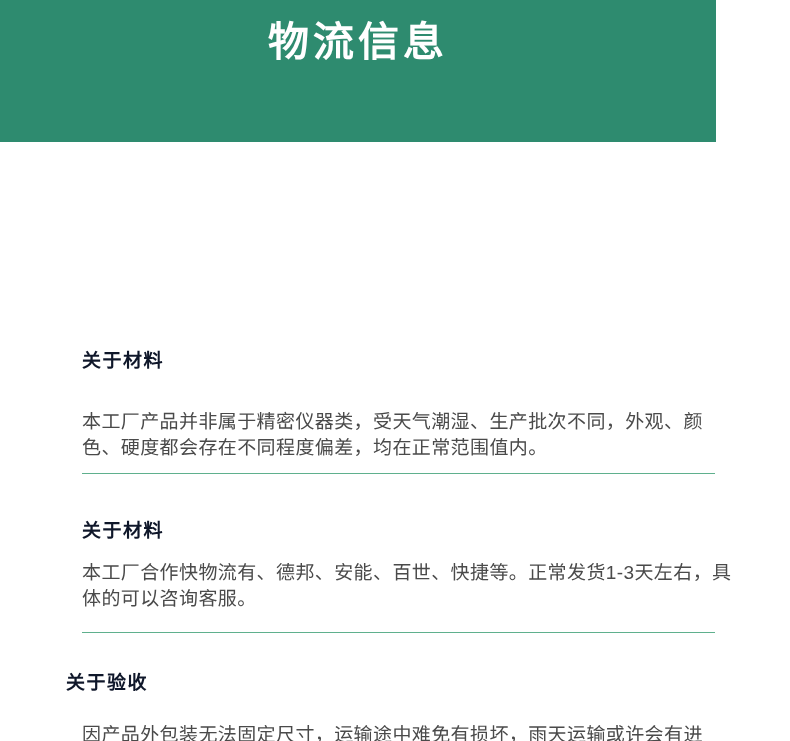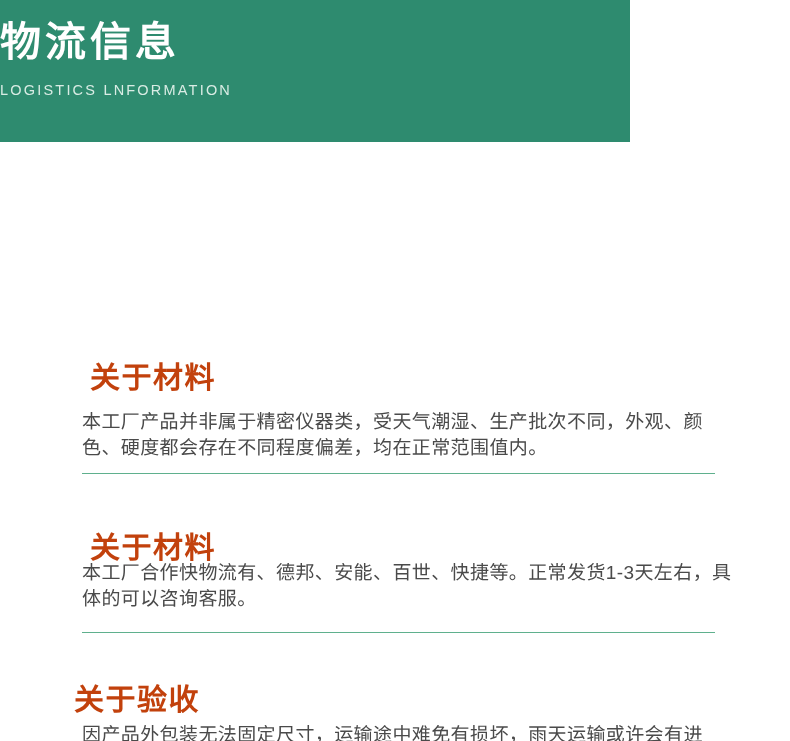--- a/index.html
+++ b/index.html
@@ -16,25 +16,26 @@
   }
   .page {
     position: relative;
     width: 790px;
     height: 741px;
     background: #ffffff;
   }
   
   .banner {
     position: relative;
-    width: 630px;
+    width: 716px;
     height: 142px;
     background: #2e8b6f;
     display: flex;
     flex-direction: column;
+    align-items: center;
     justify-content: flex-start;
     box-sizing: border-box;
     padding-top: 14px;
   }
   .banner-title {
     color: #ffffff;
     font-size: 41px;
     letter-spacing: 4px;
     font-weight: 700;
     line-height: 56px;
@@ -51,25 +52,25 @@
   }
   
   .content {
     position: relative;
     padding: 0;
   }
   .section {
     position: relative;
   }
   .section-title {
-    color: #c2410c;
-    font-size: 30px;
+    color: #0f172a;
+    font-size: 19px;
     font-weight: 700;
     letter-spacing: 1.5px;
-    margin: 8px;
+    margin: 0;
     font-family: "DejaVu Sans", "Liberation Sans", sans-serif;
   }
   .section-body {
     color: #4a4a4a;
     font-size: 19px;
     line-height: 26px;
     letter-spacing: 0.4px;
     margin: 0;
     font-family: "Liberation Sans", "DejaVu Sans", sans-serif;
   }
@@ -92,21 +93,20 @@
   #sec-receipt-title  { position: absolute; left: 66px; top: 525px; }
   #sec-receipt-body   { position: absolute; left: 82px; top: 580px; width: 638px; }
 </style>
 </head>
 <body>
 
 <div class="page">
 
   <div class="banner">
     <h1 class="banner-title">物流信息</h1>
-    <div class="banner-subtitle">LOGISTICS LNFORMATION</div>
   </div>
 
   <div class="content">
 
     <div class="section">
       <h2 class="section-title" id="sec-material-title">关于材料</h2>
       <p class="section-body" id="sec-material-body">本工厂产品并非属于精密仪器类，受天气潮湿、生产批次不同，外观、颜色、硬度都会存在不同程度偏差，均在正常范围值内。</p>
     </div>
 
     <hr class="divider" id="divider-1">

